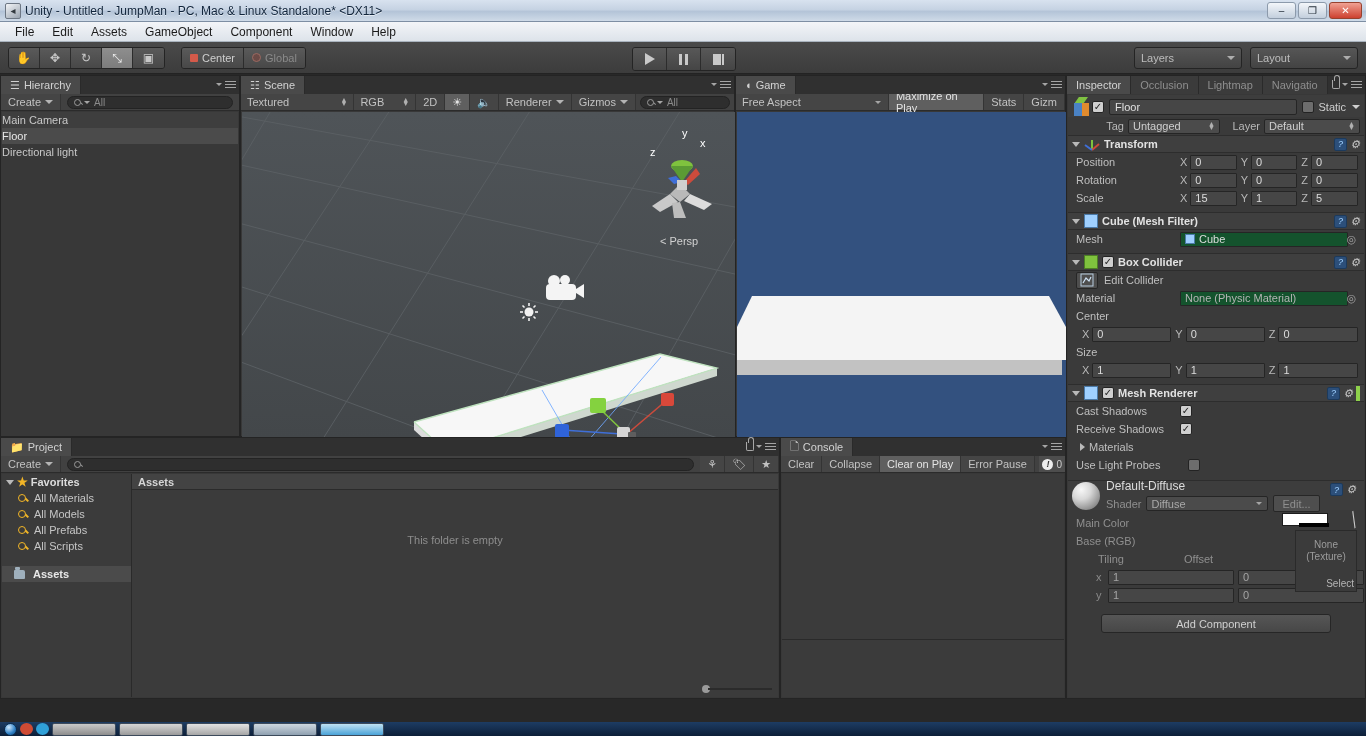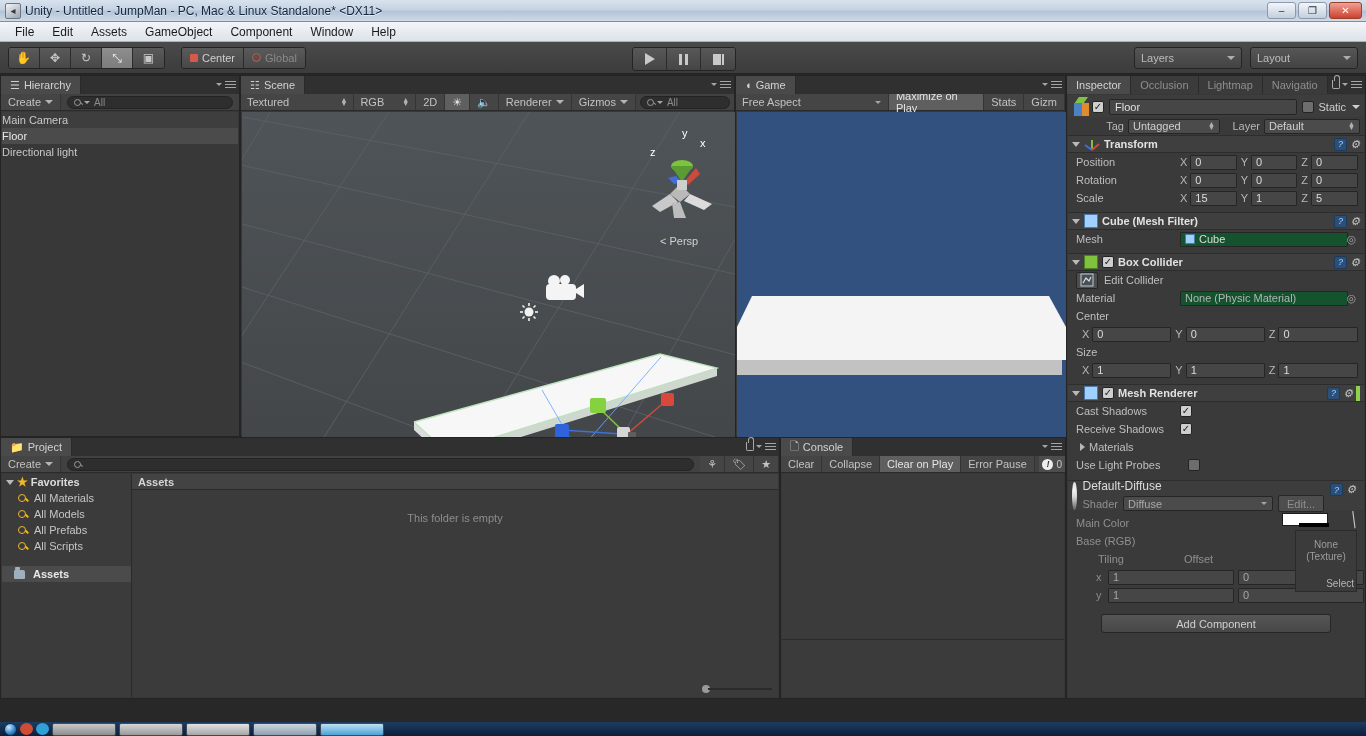--- a/index.html
+++ b/index.html
@@ -148,21 +148,21 @@
   .fav-row.sel { background:#4b4b4b; }
   .tri-r { width:0;height:0;border-top:4px solid transparent;border-bottom:4px solid transparent;border-left:5px solid #b9b9b9;}
   .tri-d { width:0;height:0;border-left:4px solid transparent;border-right:4px solid transparent;border-top:5px solid #b9b9b9;}
   .star { color:#f1b527; font-size:12px; line-height:10px;}
   .magy { display:inline-block; width:8px;height:8px;border:1.6px solid #f1b527;border-radius:50%;position:relative;}
   .magy:after{content:"";position:absolute;width:4px;height:1.6px;background:#f1b527;transform:rotate(45deg);right:-4px;bottom:0;}
   .folder-ic { width:11px;height:9px;background:#9fb0bd;border-radius:1px 2px 1px 1px; position:relative;}
   .folder-ic:before{content:"";position:absolute;left:1px;top:-3px;width:5px;height:3px;background:#9fb0bd;border-radius:1px;}
   .assets-header { height:16px; background:#434343; border-bottom:1px solid #2b2b2b; display:flex; align-items:center;
     padding-left:6px; font-size:11px; color:#d6d6d6; font-weight:bold;}
-  .empty-note { text-align:center; margin-top:22px; font-size:11px; color:#8d8d8d;}
+  .empty-note { text-align:center; margin-top:44px; font-size:11px; color:#8d8d8d;}
   .hslider { position:absolute; right:6px; bottom:3px; width:70px; height:10px; display:flex; align-items:center;}
   .hslider .track { height:2px; background:#2b2b2b; flex:1;}
   .hslider .knob { width:8px;height:8px;border-radius:50%;background:#9a9a9a; margin-right:-2px;}
 
   
   #console { left:780px; top:437px; width:286px; height:262px; }
   .console-body { position:absolute; left:1px; top:36px; right:1px; bottom:1px; background:#3b3b3b;}
   .console-split { position:absolute; left:0; right:0; top:165px; height:1px; background:#2a2a2a;}
   .err-group { display:flex; margin-left:auto; align-items:center; gap:0px; }
   .err-pill { height:16px; display:flex; align-items:center; gap:3px; padding:0 3px; background:#4d4d4d; font-size:10px; color:#cfcfcf;}
@@ -883,21 +883,21 @@
         <span class="prop-lbl" style="width:112px">Use Light Probes</span>
         <span class="chk empty"></span>
       </div>
 
       <div class="mat-head" style="margin-top:6px">
         <div class="sphere"></div>
         <div style="flex:1">
           <div style="font-size:12px;color:#dcdcdc;margin-bottom:2px">Default-Diffuse</div>
           <div style="display:flex;align-items:center;gap:5px">
             <span style="color:#8f8f8f">Shader</span>
-            <div class="pop" style="width:150px">
+            <div class="pop" style="width:122px">
               <span style="color:#a9a9a9">Diffuse</span>
               <i class="mini-caret"></i>
             </div>
             <span class="btn-ghost" style="color:#8f8f8f">Edit...</span>
           </div>
         </div>
         <span class="comp-icons" style="align-self:flex-start;padding-top:2px">
           <i class="bookic">?</i>
           <i class="gearic">⚙</i>
         </span>

